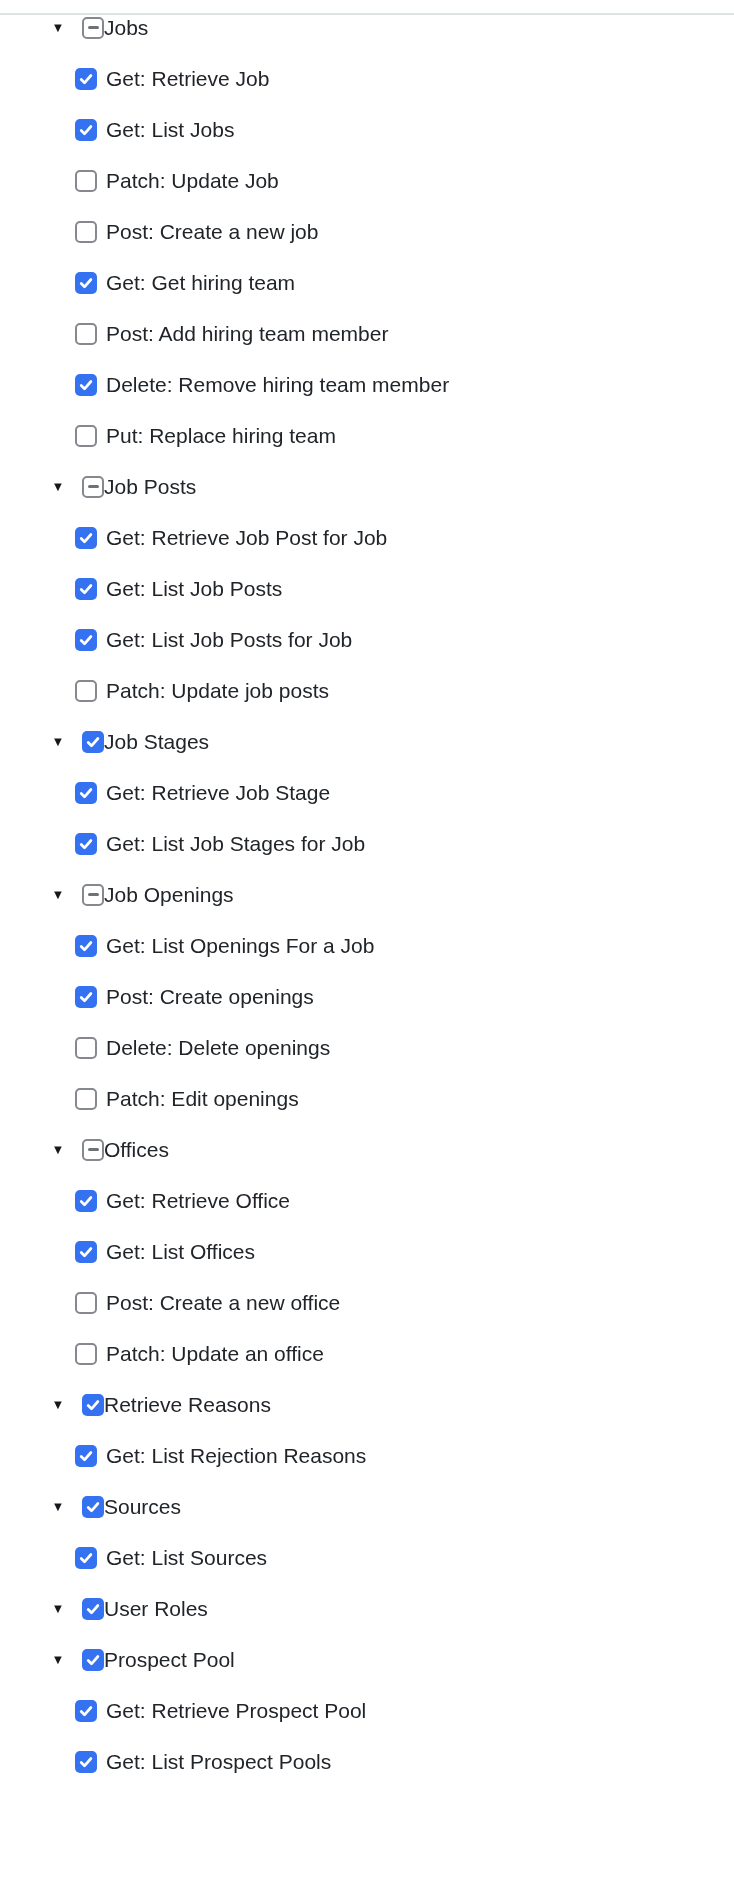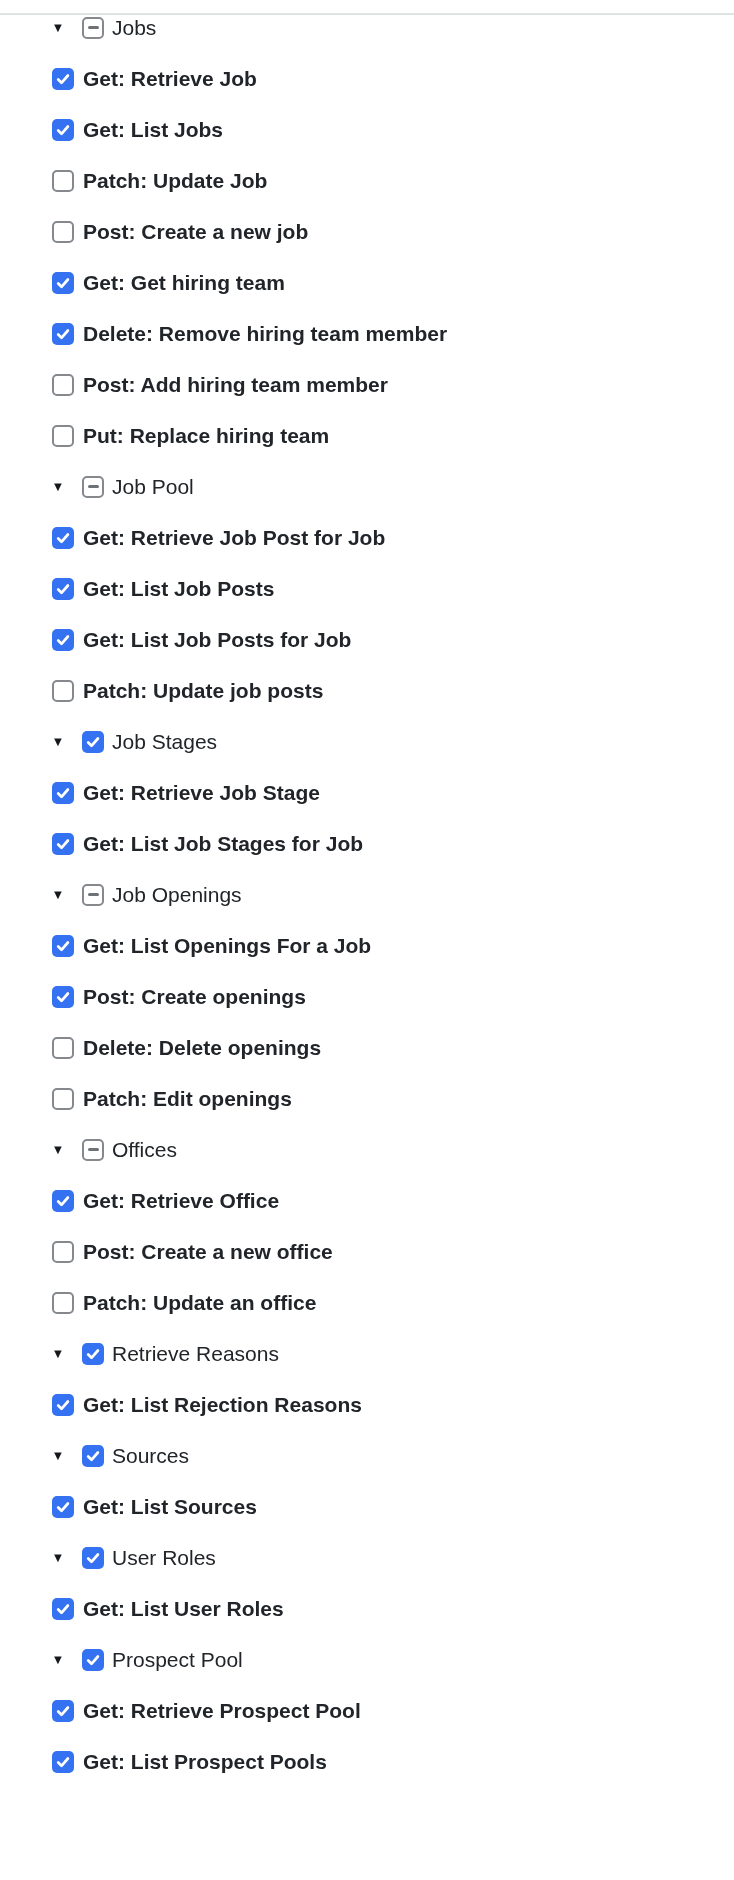--- a/index.html
+++ b/index.html
@@ -21,21 +21,21 @@
     position:absolute;top:13px;left:0;width:100%;height:2px;
     background:var(--divider);
   }
   .tree{
     position:absolute;top:2px;left:0;
   }
   .row{
     height:51px;display:flex;align-items:center;white-space:nowrap;
   }
   .row.parent{padding-left:50px;}
-  .row.child{padding-left:52px;font-weight:bold;}
+  .row.child{padding-left:75px;}
   .expander{
     width:16px;margin-right:16px;flex:none;
     font-size:13px;line-height:1;color:#14181c;text-align:center;
     cursor:pointer;user-select:none;
   }
   .checkbox{
     width:22px;height:22px;flex:none;border-radius:5px;
     display:flex;align-items:center;justify-content:center;
     cursor:pointer;
   }
@@ -44,21 +44,21 @@
     background:#ffffff;border:2px solid var(--cb-border);
   }
   .checkbox.checked{
     background:var(--blue);border:none;
   }
   .dash{
     width:11px;height:3px;border-radius:1.5px;background:var(--dash);
   }
   .checkmark-svg{display:block;}
   .label{
-    font-size:21px;margin-left:8px;letter-spacing:0;
+    font-size:21px;letter-spacing:0;
   }
   .row.child .label{margin-left:9px;}
 </style>
 </head>
 <body>
 
 <div class="top-divider"></div>
 <div class="tree" id="tree">
     <div class="row parent">
       <span class="expander">▼</span>
@@ -93,41 +93,41 @@
     </div>
     <div class="row child">
       <span class="checkbox checked" role="checkbox" aria-checked="true">
         <svg class="checkmark-svg" width="16" height="16" viewBox="0 0 16 16">
           <path d="M3.2 8.5 L6.5 11.8 L12.9 4.5" fill="none" stroke="#ffffff" stroke-width="2.7" stroke-linecap="round" stroke-linejoin="round"></path>
         </svg>
       </span>
       <span class="label">Get: Get hiring team</span>
     </div>
     <div class="row child">
+      <span class="checkbox unchecked" role="checkbox" aria-checked="false"></span>
+      <span class="label">Post: Add hiring team member</span>
+    </div>
+    <div class="row child">
       <span class="checkbox checked" role="checkbox" aria-checked="true">
         <svg class="checkmark-svg" width="16" height="16" viewBox="0 0 16 16">
           <path d="M3.2 8.5 L6.5 11.8 L12.9 4.5" fill="none" stroke="#ffffff" stroke-width="2.7" stroke-linecap="round" stroke-linejoin="round"></path>
         </svg>
       </span>
       <span class="label">Delete: Remove hiring team member</span>
-    </div>
-    <div class="row child">
-      <span class="checkbox unchecked" role="checkbox" aria-checked="false"></span>
-      <span class="label">Post: Add hiring team member</span>
     </div>
     <div class="row child">
       <span class="checkbox unchecked" role="checkbox" aria-checked="false"></span>
       <span class="label">Put: Replace hiring team</span>
     </div>
     <div class="row parent">
       <span class="expander">▼</span>
       <span class="checkbox indeterminate" role="checkbox" aria-checked="mixed">
         <span class="dash"></span>
       </span>
-      <span class="label">Job Pool</span>
+      <span class="label">Job Posts</span>
     </div>
     <div class="row child">
       <span class="checkbox checked" role="checkbox" aria-checked="true">
         <svg class="checkmark-svg" width="16" height="16" viewBox="0 0 16 16">
           <path d="M3.2 8.5 L6.5 11.8 L12.9 4.5" fill="none" stroke="#ffffff" stroke-width="2.7" stroke-linecap="round" stroke-linejoin="round"></path>
         </svg>
       </span>
       <span class="label">Get: Retrieve Job Post for Job</span>
     </div>
     <div class="row child">
@@ -215,20 +215,28 @@
     </div>
     <div class="row child">
       <span class="checkbox checked" role="checkbox" aria-checked="true">
         <svg class="checkmark-svg" width="16" height="16" viewBox="0 0 16 16">
           <path d="M3.2 8.5 L6.5 11.8 L12.9 4.5" fill="none" stroke="#ffffff" stroke-width="2.7" stroke-linecap="round" stroke-linejoin="round"></path>
         </svg>
       </span>
       <span class="label">Get: Retrieve Office</span>
     </div>
     <div class="row child">
+      <span class="checkbox checked" role="checkbox" aria-checked="true">
+        <svg class="checkmark-svg" width="16" height="16" viewBox="0 0 16 16">
+          <path d="M3.2 8.5 L6.5 11.8 L12.9 4.5" fill="none" stroke="#ffffff" stroke-width="2.7" stroke-linecap="round" stroke-linejoin="round"></path>
+        </svg>
+      </span>
+      <span class="label">Get: List Offices</span>
+    </div>
+    <div class="row child">
       <span class="checkbox unchecked" role="checkbox" aria-checked="false"></span>
       <span class="label">Post: Create a new office</span>
     </div>
     <div class="row child">
       <span class="checkbox unchecked" role="checkbox" aria-checked="false"></span>
       <span class="label">Patch: Update an office</span>
     </div>
     <div class="row parent">
       <span class="expander">▼</span>
       <span class="checkbox checked" role="checkbox" aria-checked="true">
@@ -264,28 +272,20 @@
       <span class="label">Get: List Sources</span>
     </div>
     <div class="row parent">
       <span class="expander">▼</span>
       <span class="checkbox checked" role="checkbox" aria-checked="true">
         <svg class="checkmark-svg" width="16" height="16" viewBox="0 0 16 16">
           <path d="M3.2 8.5 L6.5 11.8 L12.9 4.5" fill="none" stroke="#ffffff" stroke-width="2.7" stroke-linecap="round" stroke-linejoin="round"></path>
         </svg>
       </span>
       <span class="label">User Roles</span>
-    </div>
-    <div class="row child">
-      <span class="checkbox checked" role="checkbox" aria-checked="true">
-        <svg class="checkmark-svg" width="16" height="16" viewBox="0 0 16 16">
-          <path d="M3.2 8.5 L6.5 11.8 L12.9 4.5" fill="none" stroke="#ffffff" stroke-width="2.7" stroke-linecap="round" stroke-linejoin="round"></path>
-        </svg>
-      </span>
-      <span class="label">Get: List User Roles</span>
     </div>
     <div class="row parent">
       <span class="expander">▼</span>
       <span class="checkbox checked" role="checkbox" aria-checked="true">
         <svg class="checkmark-svg" width="16" height="16" viewBox="0 0 16 16">
           <path d="M3.2 8.5 L6.5 11.8 L12.9 4.5" fill="none" stroke="#ffffff" stroke-width="2.7" stroke-linecap="round" stroke-linejoin="round"></path>
         </svg>
       </span>
       <span class="label">Prospect Pool</span>
     </div>

